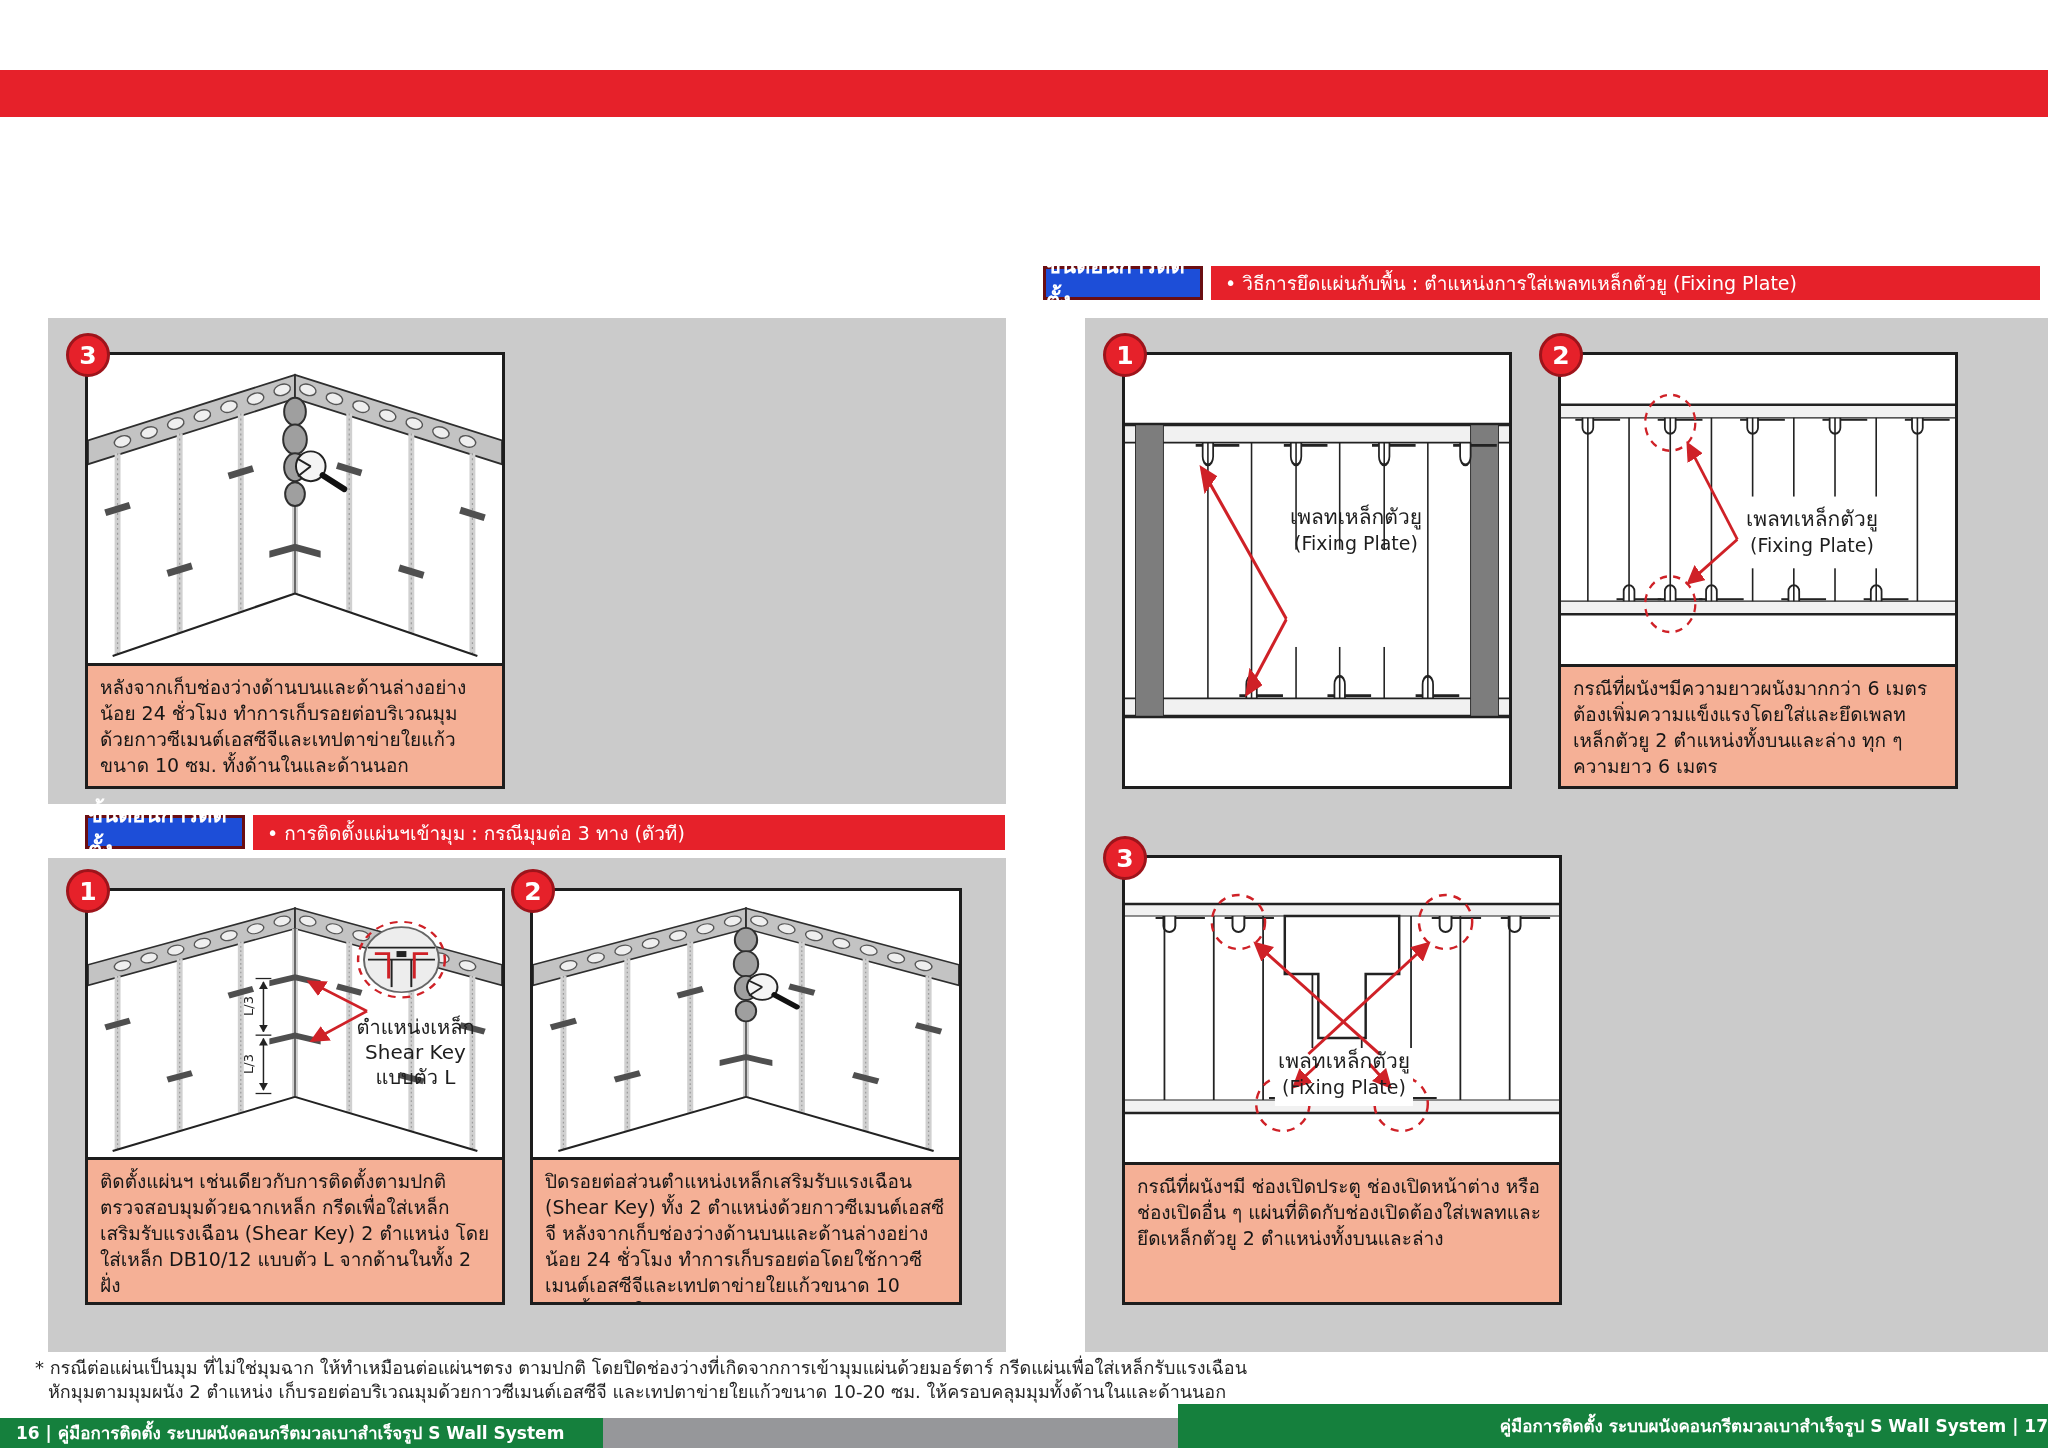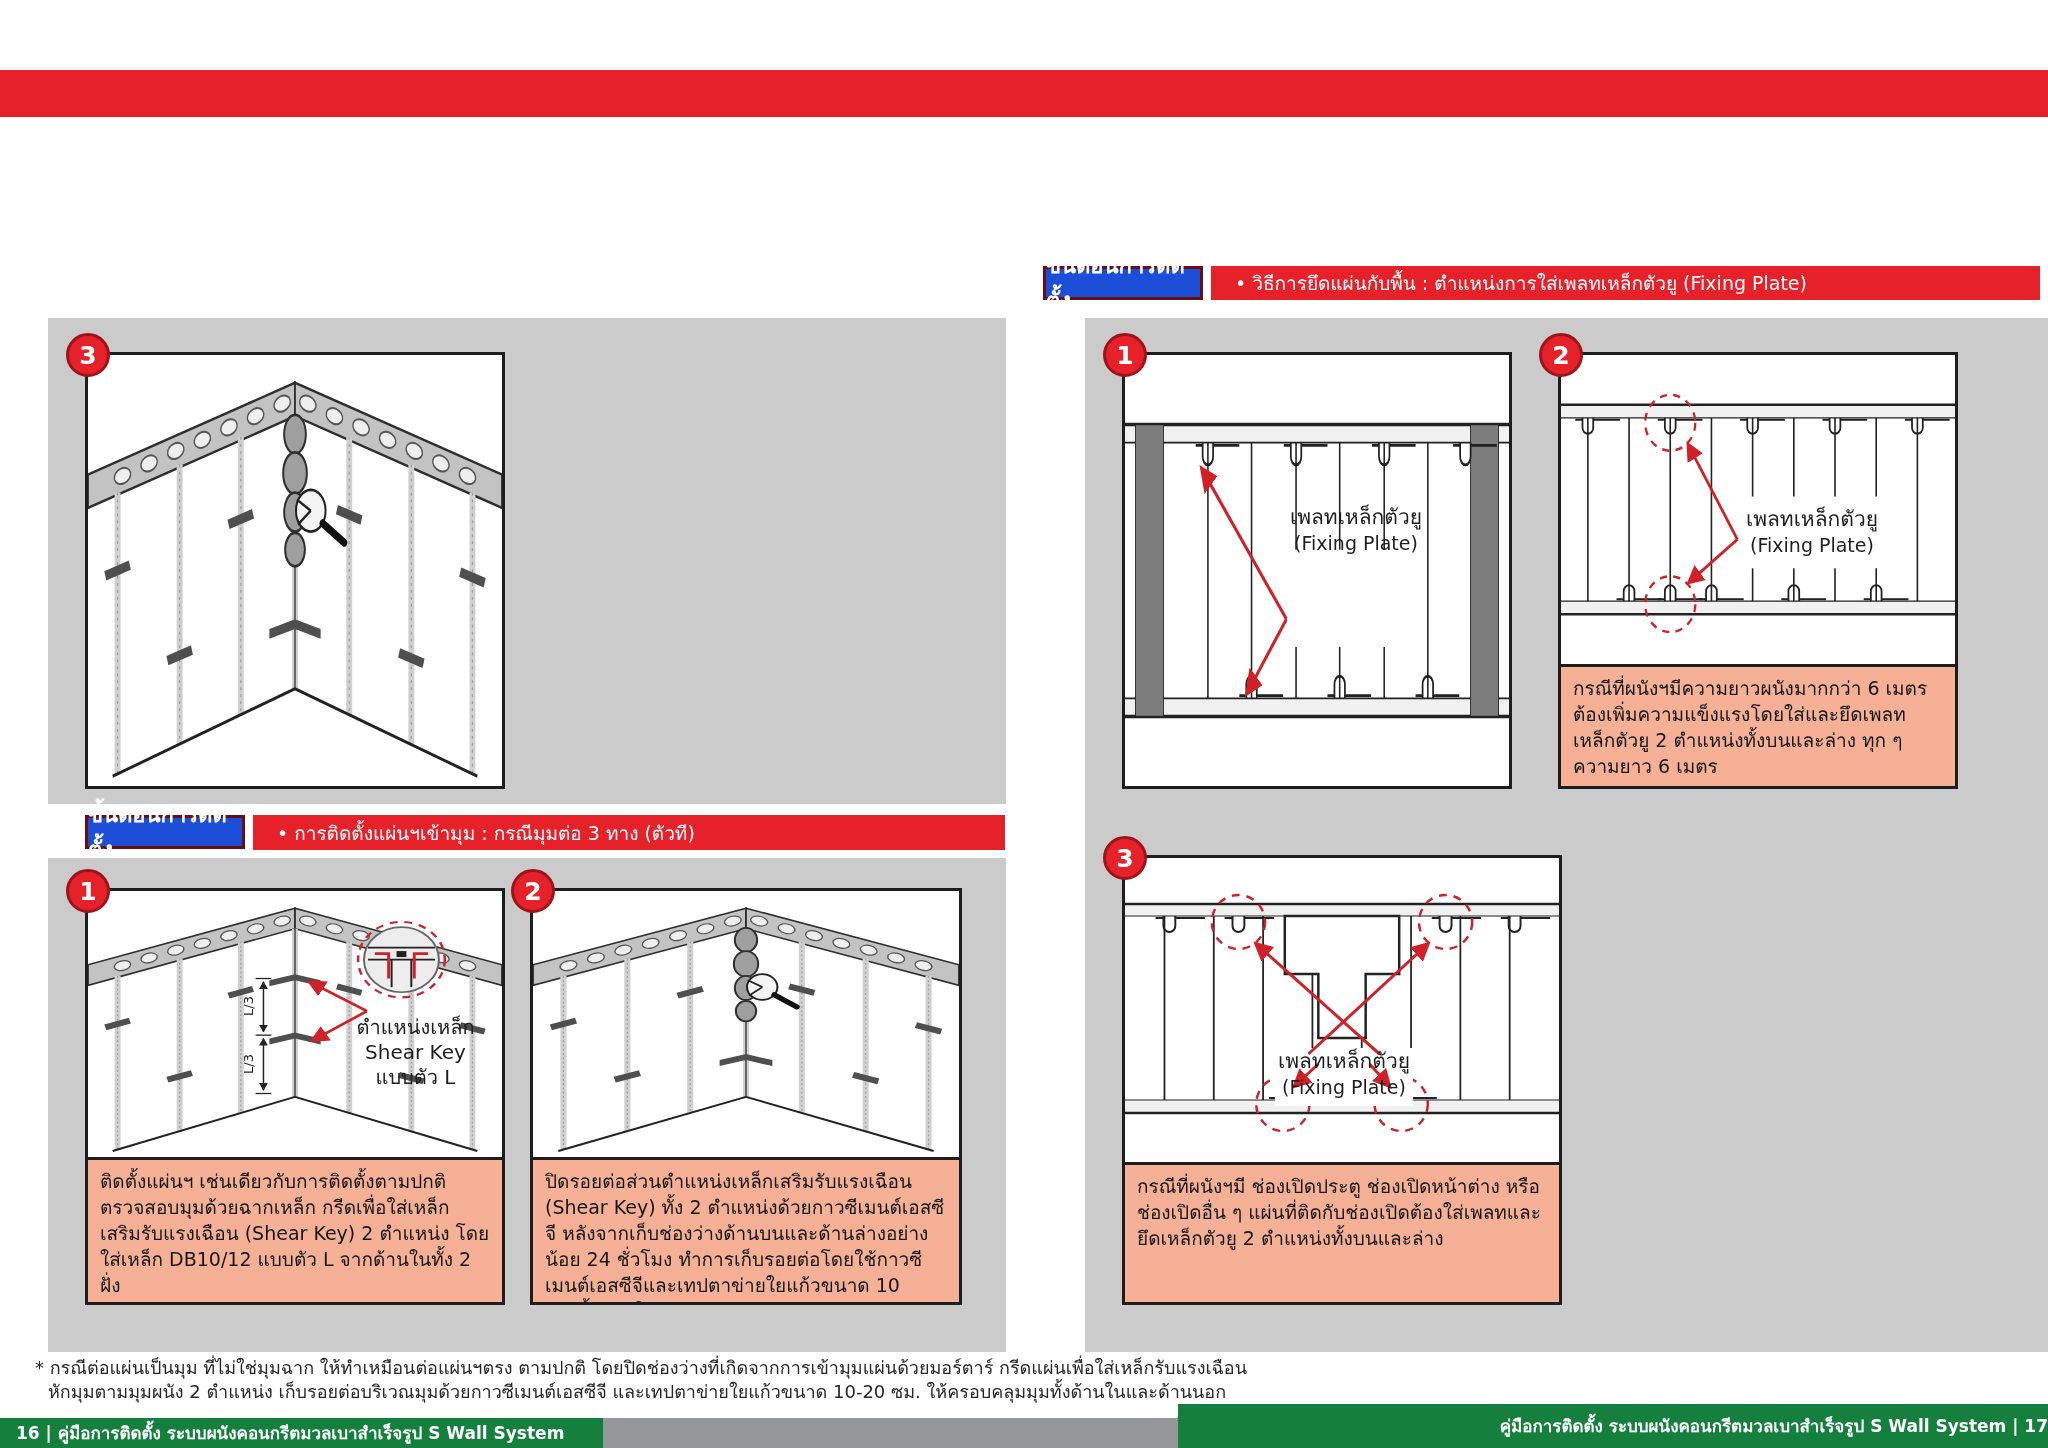--- a/index.html
+++ b/index.html
@@ -5,21 +5,21 @@
   html,body{margin:0;padding:0;background:#ffffff;}
   #page{position:relative;width:2048px;height:1448px;background:#ffffff;overflow:hidden;
         font-family:"DejaVu Sans","Liberation Sans",sans-serif;}
   .abs{position:absolute;}
   .topbar{left:0;top:70px;width:2048px;height:47px;background:#e6212a;}
   .panel{background:#cbcbcb;}
   
   .hdr-badge{background:#1d4ed8;border:3px solid #6b0e12;box-sizing:border-box;color:#fff;
              font-weight:bold;font-size:22px;display:flex;align-items:center;justify-content:center;}
   .hdr-sub{background:#e6212a;color:#fff;font-size:19px;display:flex;align-items:center;
-           padding-left:24px;box-sizing:border-box;white-space:nowrap;overflow:hidden;}
+           padding-left:14px;box-sizing:border-box;white-space:nowrap;overflow:hidden;}
   
   .dbox{position:absolute;background:#fff;border:3px solid #1d1d1d;box-sizing:border-box;
         display:flex;flex-direction:column;}
   .dsvg{flex:1 1 auto;width:100%;min-height:0;display:block;}
   .caption{flex:0 0 auto;border-top:3px solid #1d1d1d;background:#f5b096;color:#161616;
            font-size:19px;line-height:26px;padding:8px 12px;box-sizing:border-box;overflow:hidden;}
   .step-circle{position:absolute;left:-22px;top:-22px;width:44px;height:44px;border-radius:50%;
                background:#e6212a;border:3px solid #9e141b;box-sizing:border-box;color:#fff;
                font-weight:bold;font-size:25px;display:flex;align-items:center;justify-content:center;z-index:6;}
   .fx-label{position:absolute;text-align:center;color:#1e1e1e;z-index:4;}
@@ -134,20 +134,21 @@
 
   <div class="dbox" style="left:85px;top:352px;width:420px;height:437px">
     <div class="step-circle">
       <span>3</span>
     </div>
     <svg class="dsvg" viewBox="0 0 420 310" preserveAspectRatio="none">
       <use href="#corner-base"></use>
       <use href="#chevron" transform="translate(0,193)"></use>
       <use href="#mortar"></use>
     </svg>
+    <div class="caption" style="height:123px">หลังจากเก็บช่องว่างด้านบนและด้านล่างอย่างน้อย 24 ชั่วโมง ทำการเก็บรอยต่อบริเวณมุมด้วยกาวซีเมนต์เอสซีจีและเทปตาข่ายใยแก้วขนาด 10 ซม. ทั้งด้านในและด้านนอก</div>
   </div>
 
   <div class="abs hdr-badge" style="left:85px;top:815px;width:160px;height:34px">ขั้นตอนการติดตั้ง</div>
   <div class="abs hdr-sub" style="left:253px;top:815px;width:752px;height:35px">• การติดตั้งแผ่นฯเข้ามุม : กรณีมุมต่อ 3 ทาง (ตัวที)</div>
 
   <div class="abs panel" style="left:48px;top:858px;width:958px;height:494px"></div>
 
   <div class="dbox" style="left:85px;top:888px;width:420px;height:417px">
     <div class="step-circle">
       <span>1</span>

